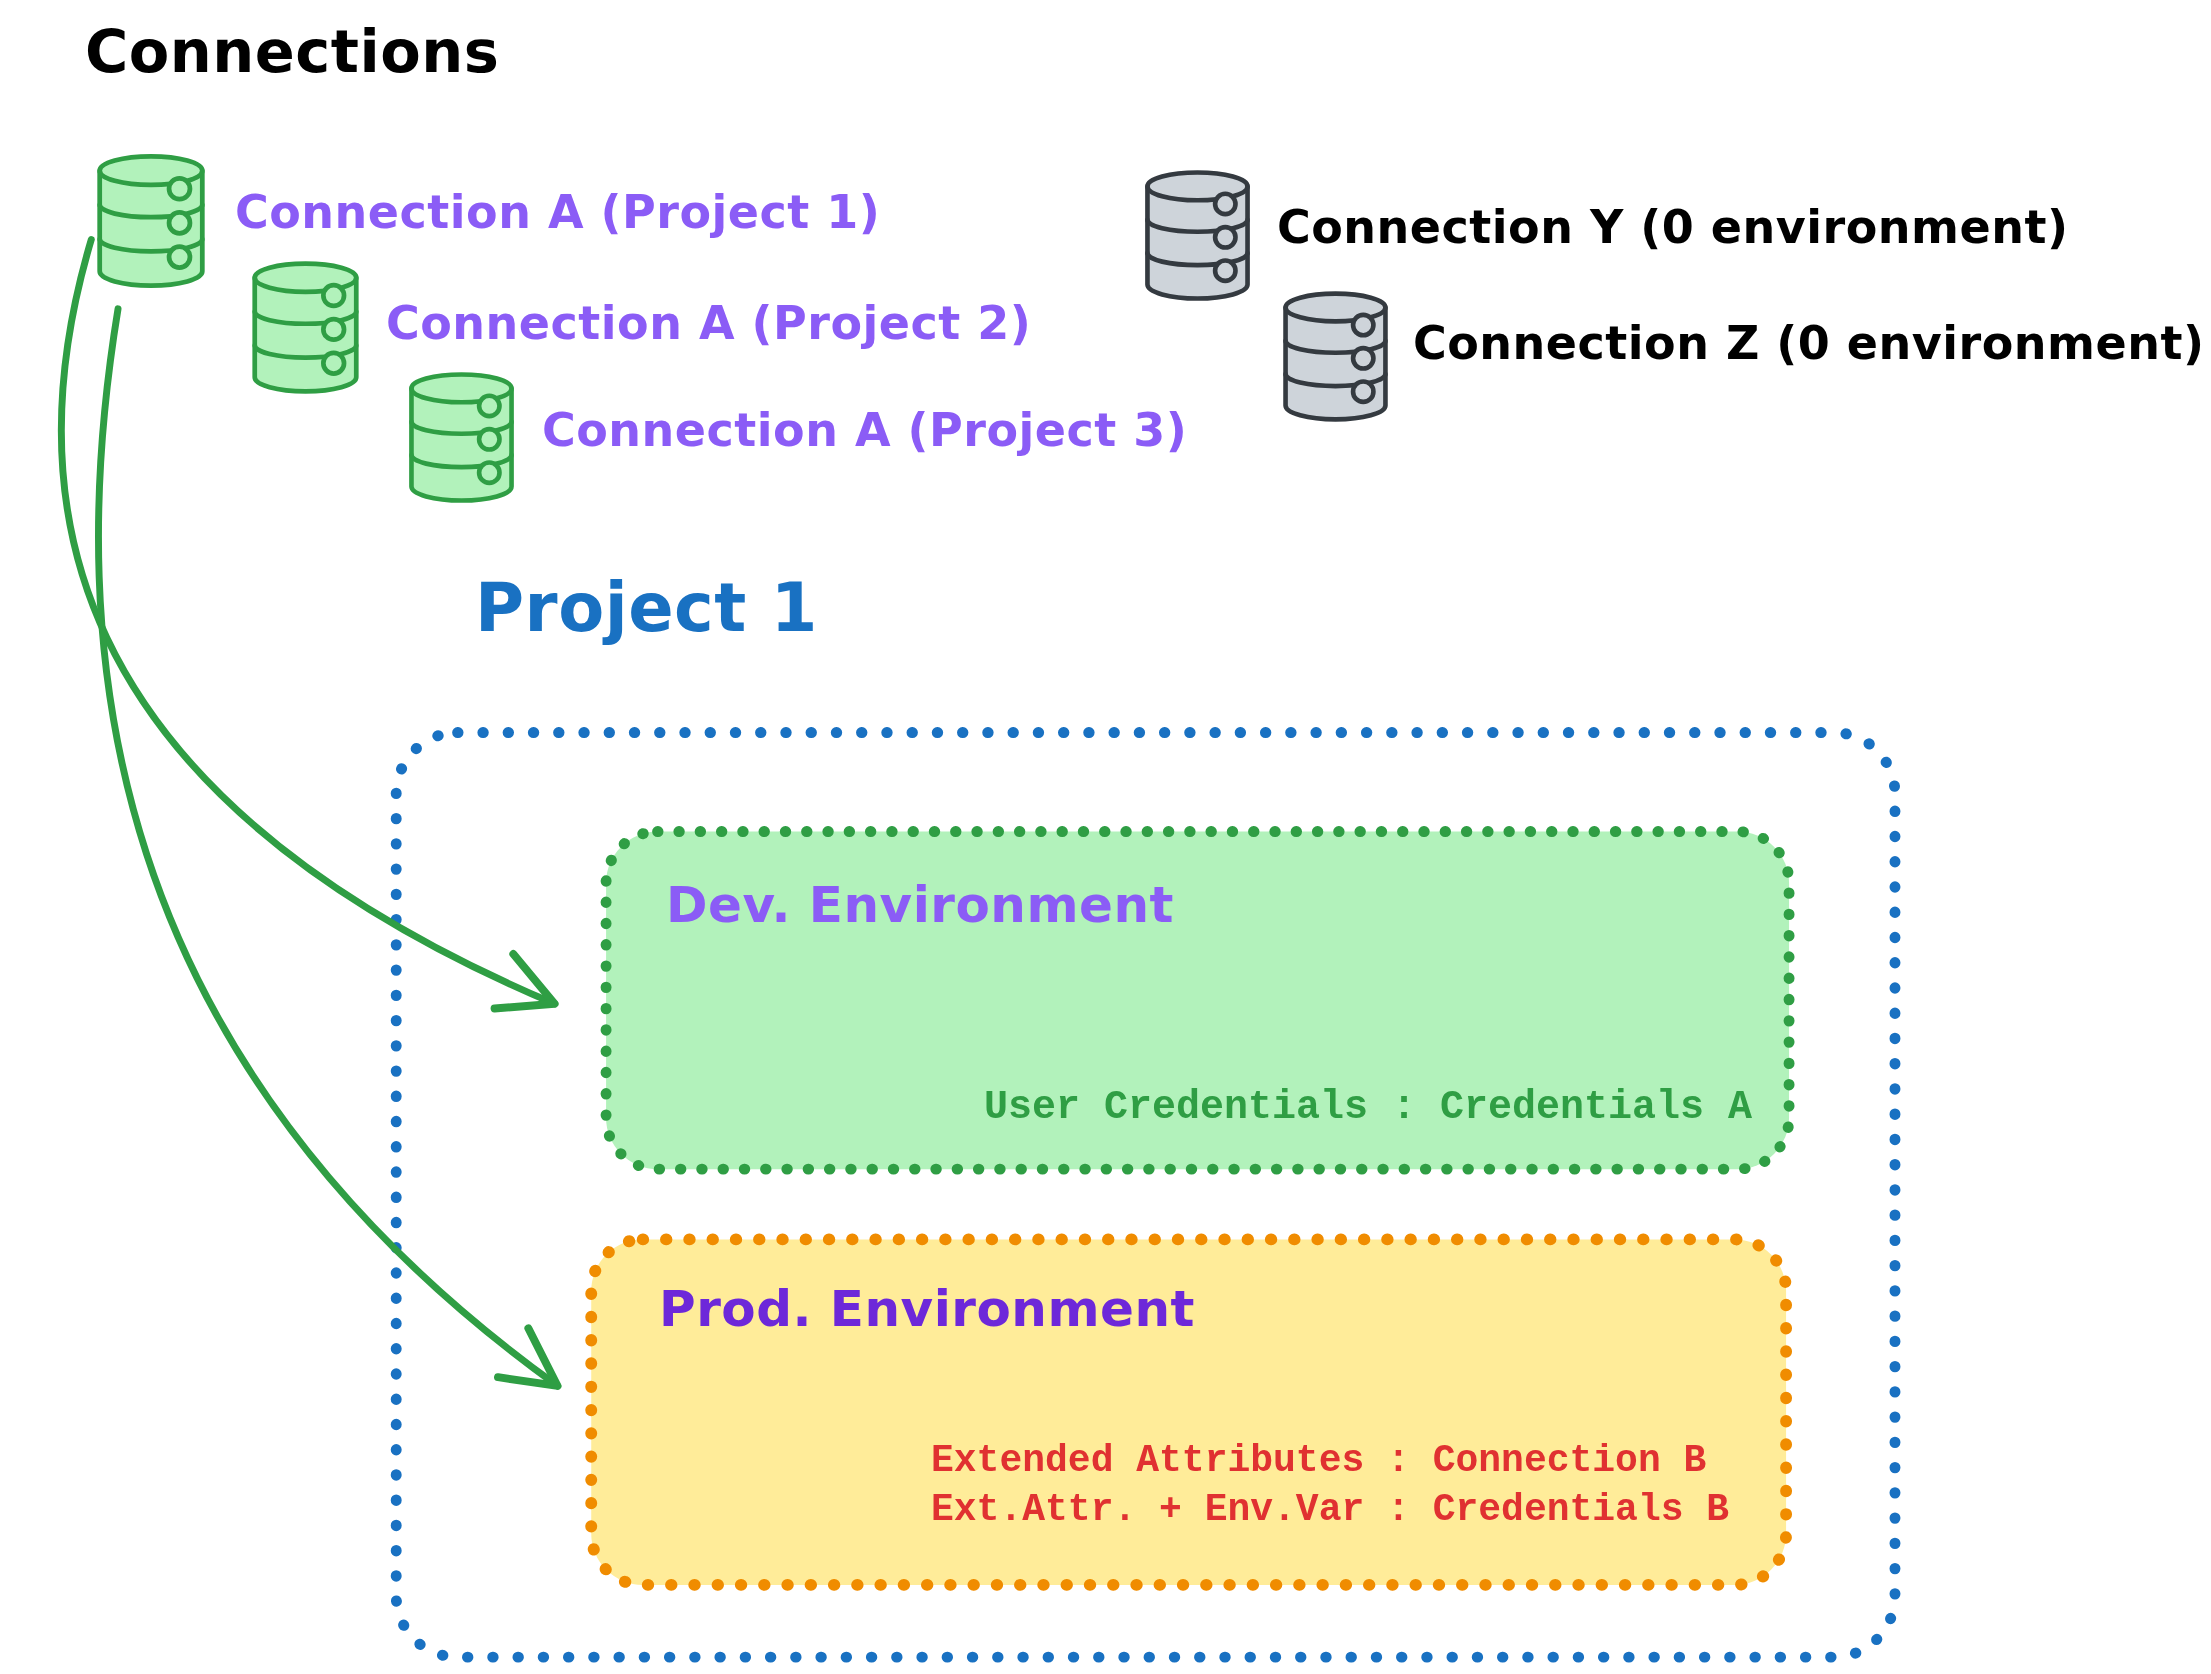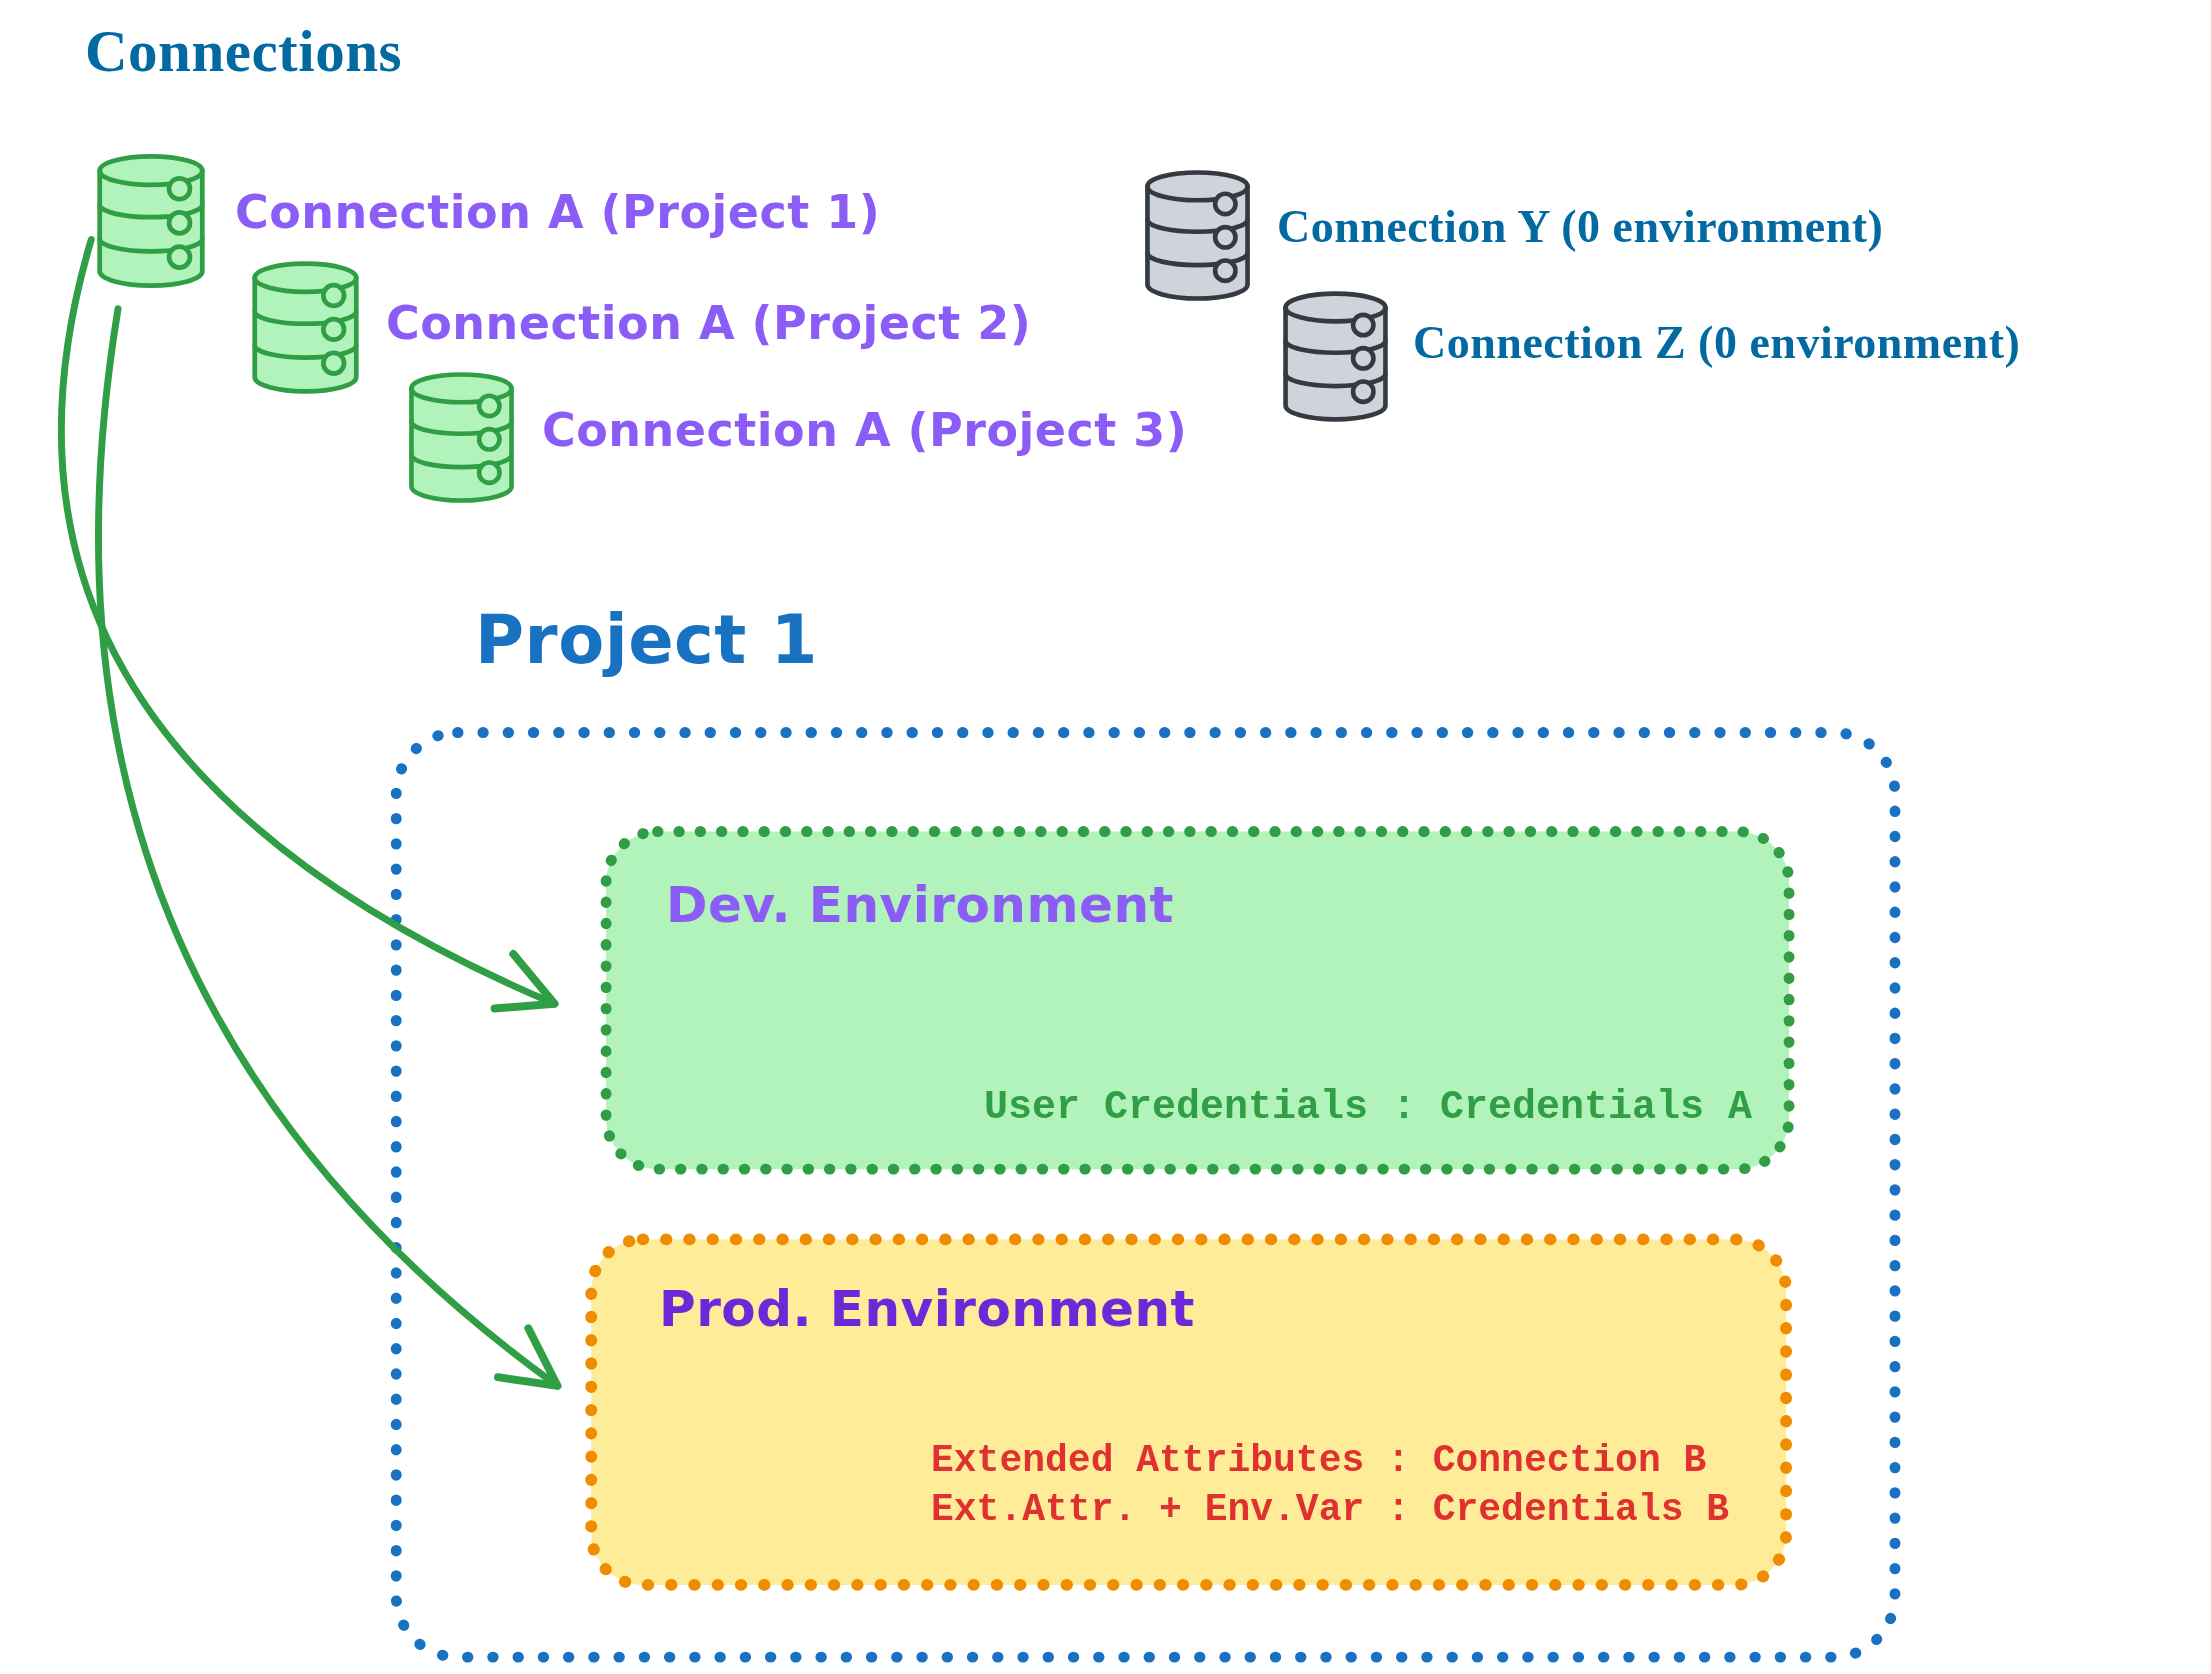--- a/index.html
+++ b/index.html
@@ -15,21 +15,21 @@
     position: absolute;
     left: 0; top: 0;
   }
   .txt {
     position: absolute;
     white-space: nowrap;
     font-weight: 700;
     letter-spacing: 0.5px;
     line-height: 1.15;
   }
-  .hand-black  { color: #0369a1; font-family: Liberation Serif, serif; }
+  .hand-black  { color: #000000; }
   .hand-green  { color: #8b5cf6; }
   .hand-blue   { color: #1971c2; }
   .hand-orange { color: #6d28d9; }
   .mono {
     position: absolute;
     white-space: nowrap;
     font-family: Liberation Mono, monospace;
     font-weight: 700;
   }
   .mono-green { color: #2f9e44; }
@@ -95,21 +95,21 @@
 
   <div class="txt hand-black size-title" style="left:85px; top:18px;">Connections</div>
 
   <div class="txt hand-green size-label" style="left:235px; top:186px;">Connection A (Project 1)</div>
   <div class="txt hand-green size-label" style="left:386px; top:297px;">Connection A (Project 2)</div>
   <div class="txt hand-green size-label" style="left:542px; top:404px;">Connection A (Project 3)</div>
 
   <div class="txt hand-black size-label" style="left:1277px; top:201px;">Connection Y (0 environment)</div>
   <div class="txt hand-black size-label" style="left:1413px; top:317px;">Connection Z (0 environment)</div>
 
-  <div class="txt hand-blue size-project" style="left:475px; top:602px;">Project 1</div>
+  <div class="txt hand-blue size-project" style="left:475px; top:570px;">Project 1</div>
 
   <div class="txt hand-green size-envttl" style="left:666px; top:877px;">Dev. Environment</div>
   <div class="mono mono-green size-mono-a align-right" style="left:792px; top:1085px; width:960px;">User Credentials : Credentials A</div>
 
   <div class="txt hand-orange size-envttl" style="left:659px; top:1281px;">Prod. Environment</div>
   <div class="mono mono-red size-mono-b" style="left:931px; top:1485px;">Ext.Attr. + Env.Var : Credentials B</div>
   <div class="mono mono-red size-mono-b" style="left:931px; top:1436px;">Extended Attributes : Connection B</div>
 
 </div>
 

